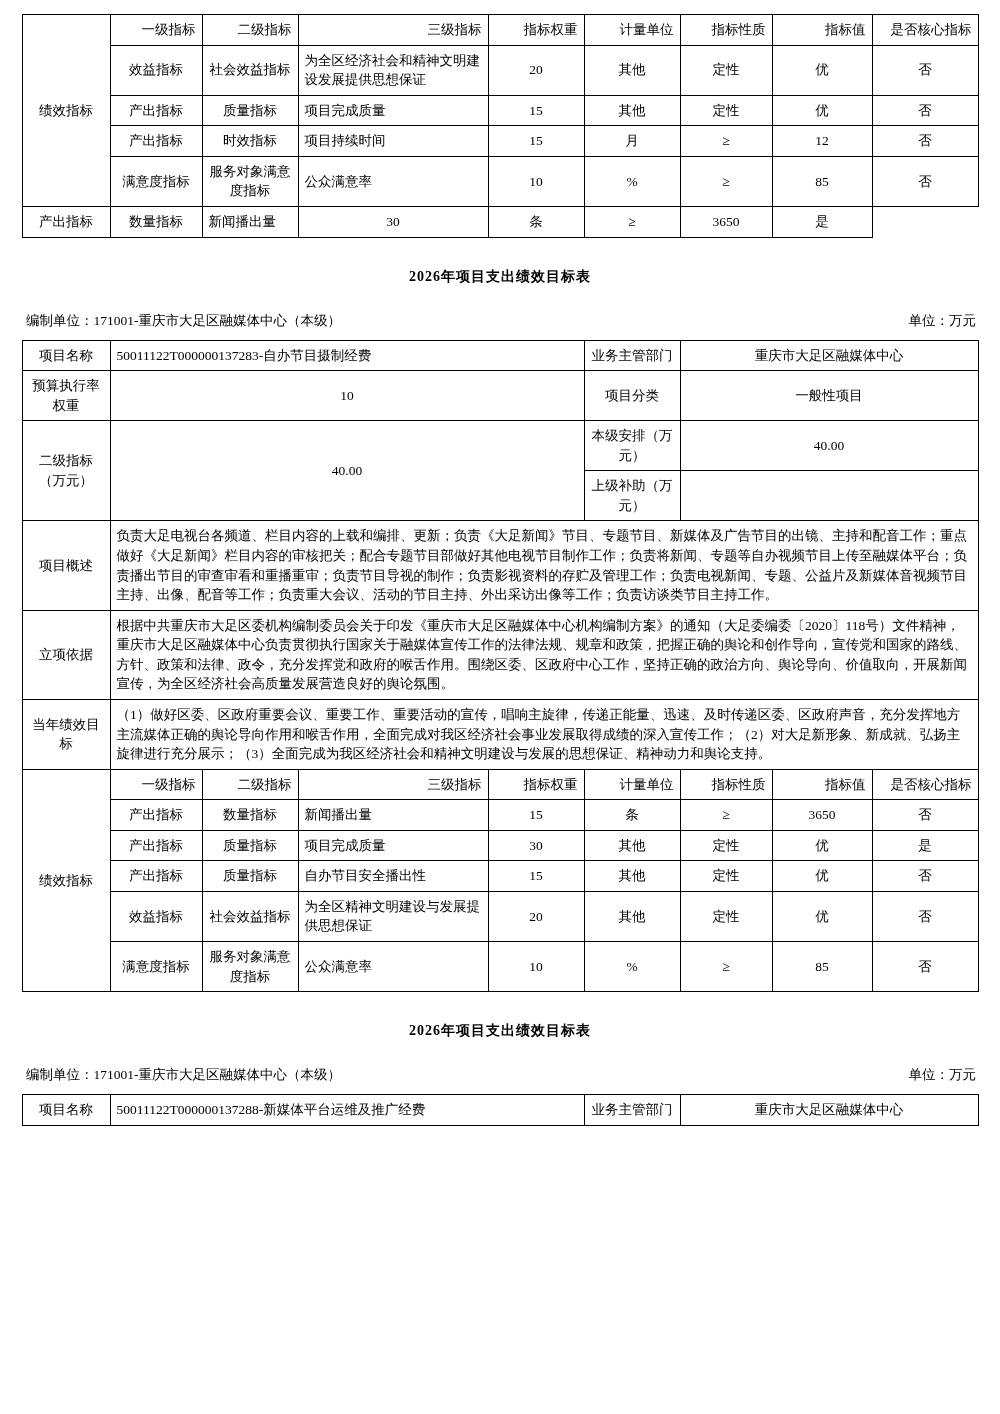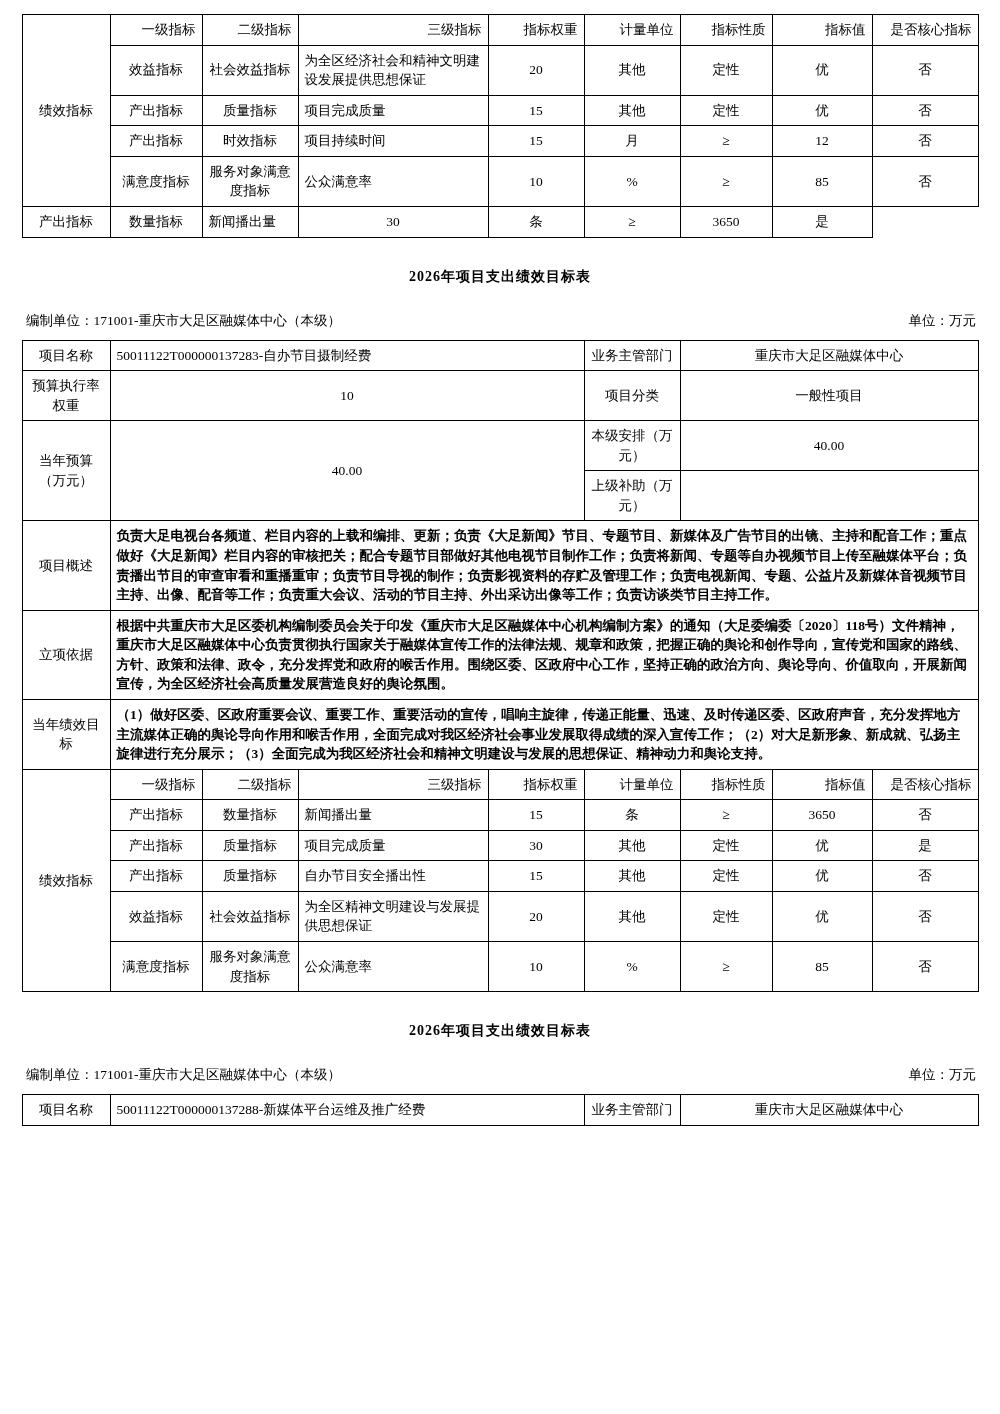--- a/index.html
+++ b/index.html
@@ -46,21 +46,21 @@
     display: flex;
     justify-content: space-between;
     align-items: center;
     width: 956px;
     margin: 8px auto 10px auto;
     font-size: 13.5px;
   }
   .meta-left { padding-left: 4px; }
   .meta-right { padding-right: 2px; }
   .tbl-wrap { display: flex; justify-content: center; }
-  .txtblock { font-size: 13.5px; line-height: 1.75; text-align: justify; font-weight: bold; }
+  .txtblock { font-size: 13.5px; line-height: 1.75; text-align: justify; }
 </style>
 </head>
 <body>
 
 <div class="page">
 
   <div class="tbl-wrap">
   <table class="doc">
     <colgroup>
       <col style="width:88px">
@@ -171,21 +171,21 @@
     </tr>
 
     <tr>
       <td class="label-cell">预算执行率权重</td>
       <td class="c" colspan="4">10</td>
       <td class="c">项目分类</td>
       <td class="c" colspan="3">一般性项目</td>
     </tr>
 
     <tr>
-      <td class="label-cell" rowspan="2">当年预算（万元）</td>
+      <td class="label-cell" rowspan="2">二级指标（万元）</td>
       <td class="c" colspan="4" rowspan="2">40.00</td>
       <td class="c">本级安排（万元）</td>
       <td class="c" colspan="3">40.00</td>
     </tr>
     <tr>
       <td class="c">上级补助（万元）</td>
       <td class="c" colspan="3"></td>
     </tr>
 
     <tr>

